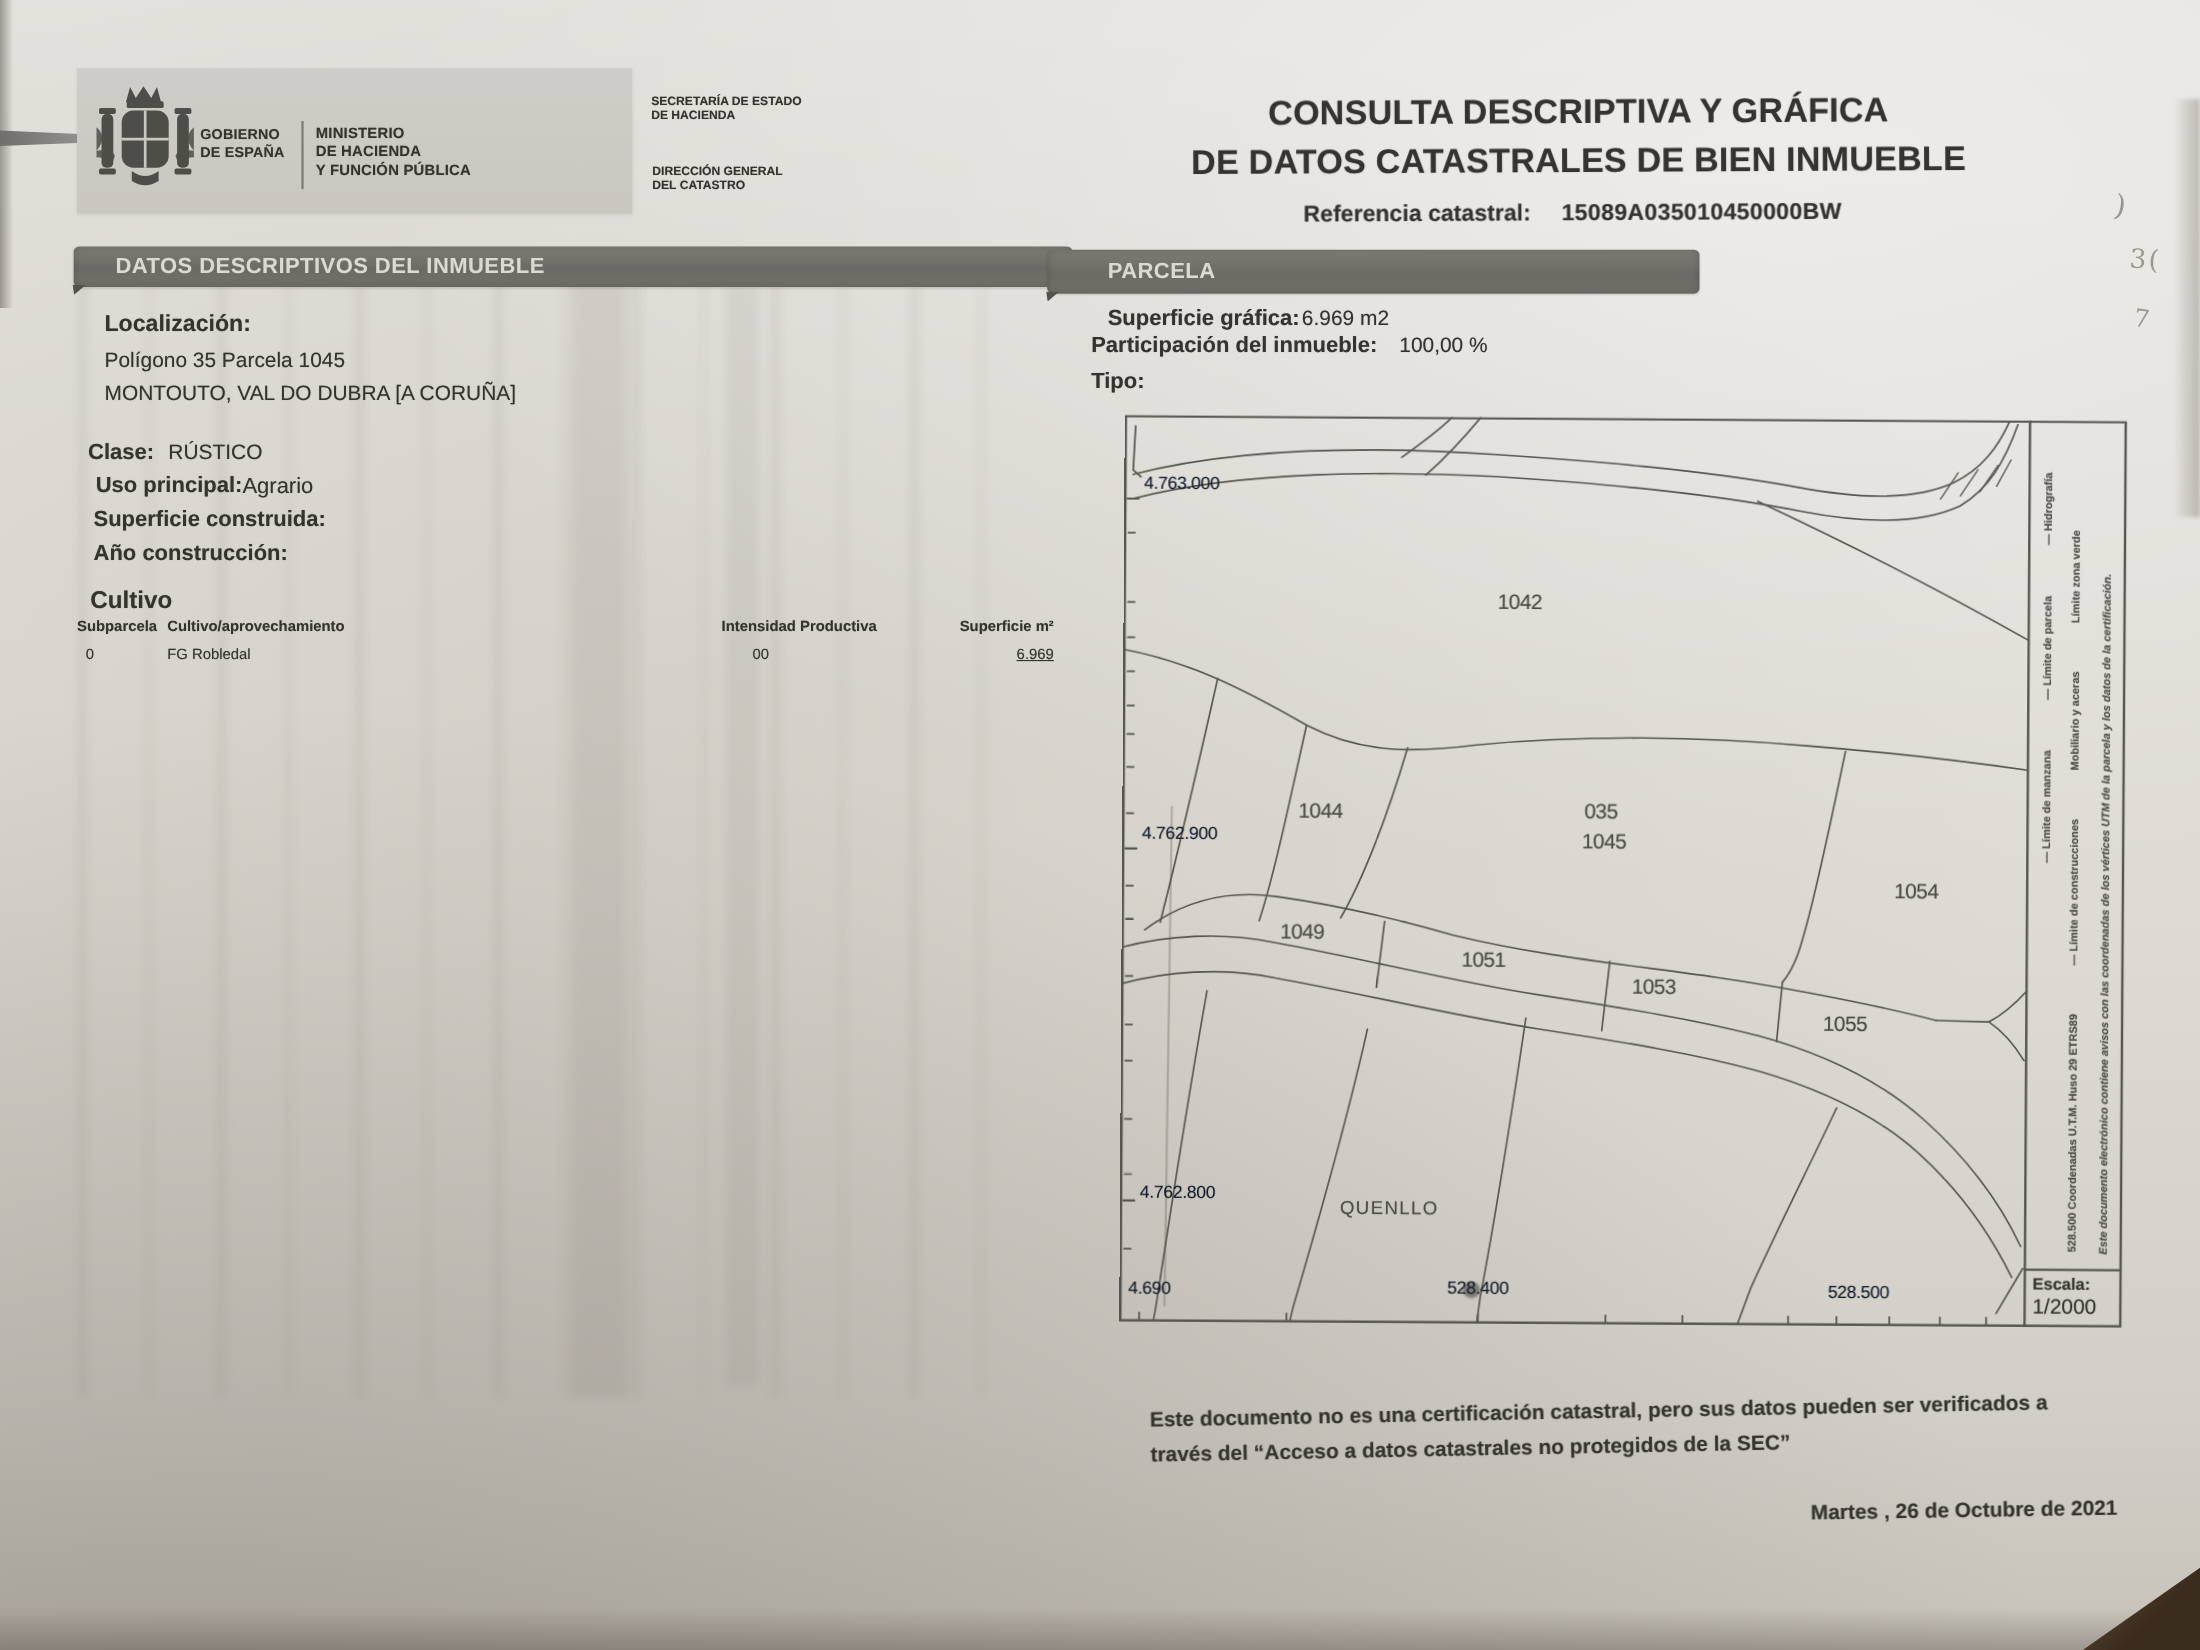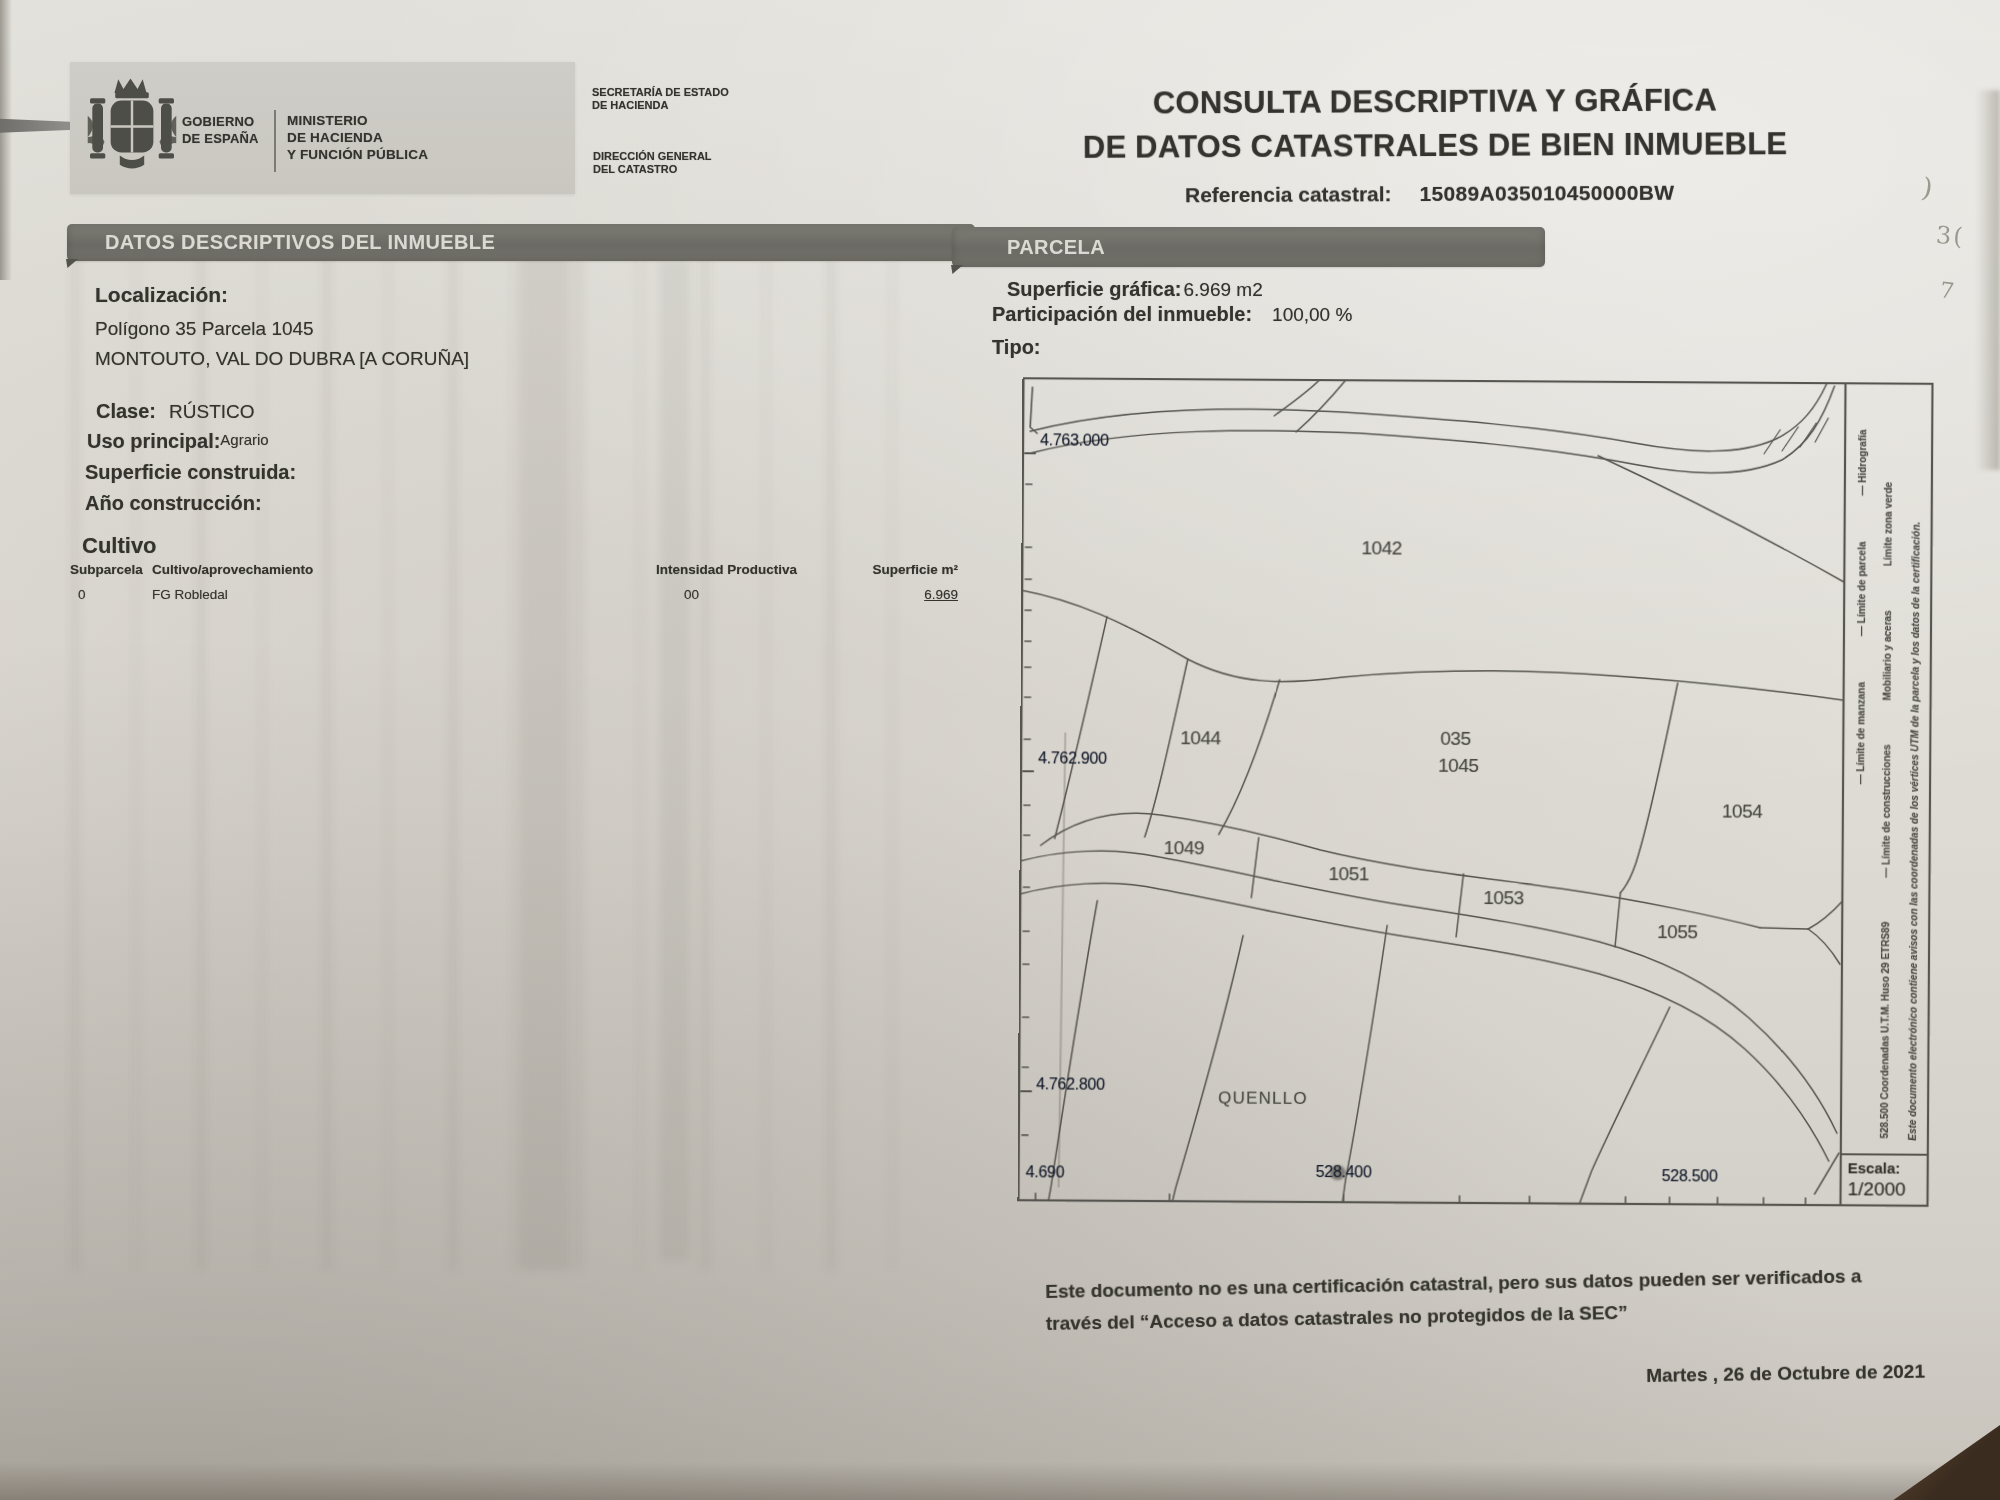--- a/index.html
+++ b/index.html
@@ -121,27 +121,27 @@
 
   <div class="abs bar" style="left:952px;top:227px;width:538px;height:40px;padding-left:55px;">
     <span>PARCELA</span>
   </div>
   <div class="abs fold" style="left:951px;top:265px;width:12px;height:9px;"></div>
 
   <div class="abs b ink" style="left:95px;top:283px;font-size:21px;">Localización:</div>
   <div class="abs ink" style="left:95px;top:318px;font-size:19px;">Polígono 35 Parcela 1045</div>
   <div class="abs ink" style="left:95px;top:348px;font-size:19px;">MONTOUTO, VAL DO DUBRA [A CORUÑA]</div>
 
-  <div class="abs" style="left:96px;top:400px;display:flex;gap:13px;align-items:flex-end;">
+  <div class="abs" style="left:80px;top:400px;display:flex;gap:13px;align-items:flex-end;">
     <span class="b ink" style="font-size:20px;">Clase:</span>
     <span class="ink" style="font-size:19px;padding-top:1px;">RÚSTICO</span>
   </div>
   <div class="abs" style="left:87px;top:430px;display:flex;">
     <span class="b ink" style="font-size:20px;">Uso principal:</span>
-    <span class="ink" style="font-size:15px;padding-top:1px;">Agrario</span>
+    <span class="ink" style="font-size:20px;padding-top:1px;">Agrario</span>
   </div>
   <div class="abs b ink" style="left:85px;top:461px;font-size:20px;">Superficie construida:</div>
   <div class="abs b ink" style="left:85px;top:492px;font-size:20px;">Año construcción:</div>
 
   <div class="abs b ink" style="left:82px;top:533px;font-size:22px;">Cultivo</div>
 
   <div class="abs tblh ink" style="left:70px;top:562px;">Subparcela</div>
   <div class="abs tblh ink" style="left:152px;top:562px;">Cultivo/aprovechamiento</div>
   <div class="abs tblh ink" style="left:656px;top:562px;">Intensidad Productiva</div>
   <div class="abs tblh ink" style="left:826px;top:562px;width:132px;text-align:right;">Superficie m²</div>

